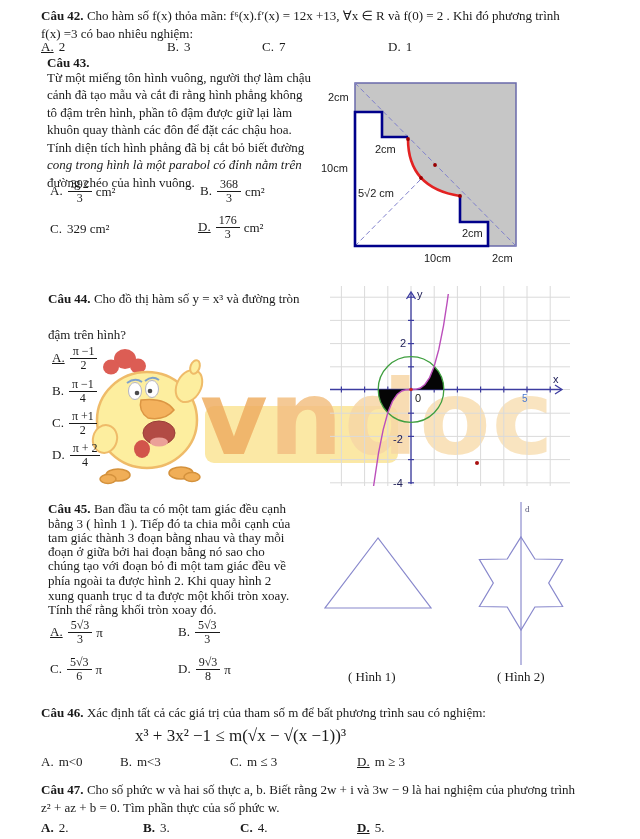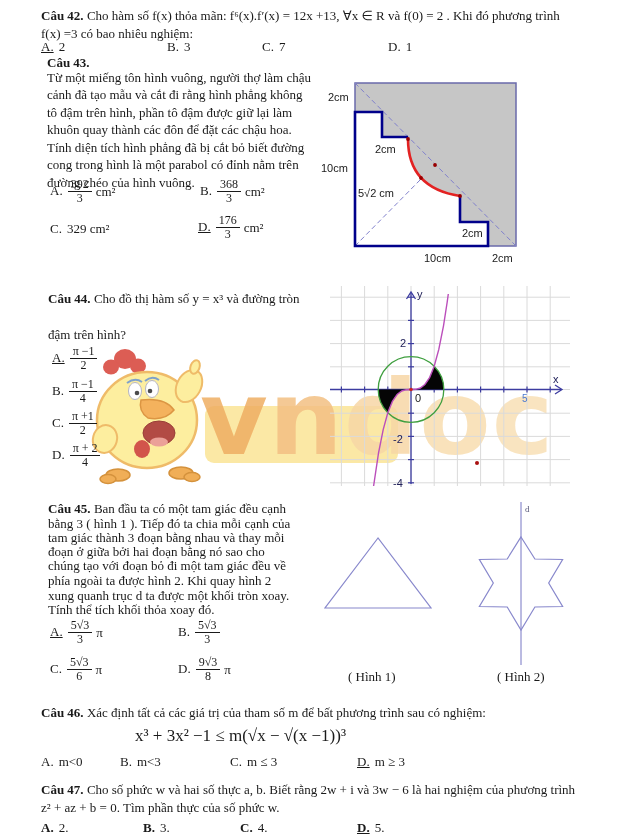--- a/index.html
+++ b/index.html
@@ -71,21 +71,21 @@
   <div class="opt" style="left:167px;top:39px;"><span class="ltr">B.</span><span>3</span></div>
   <div class="opt" style="left:262px;top:39px;"><span class="ltr">C.</span><span>7</span></div>
   <div class="opt" style="left:388px;top:39px;"><span class="ltr">D.</span><span>1</span></div>
 
   <div class="ln bh" style="left:47px;top:55px;">Câu 43.</div>
   <div class="ln" style="left:47px;top:70px;">Từ một miếng tôn hình vuông, người thợ làm chậu</div>
   <div class="ln" style="left:47px;top:87px;">cảnh đã tạo mẫu và cắt đi rằng hình phẳng không</div>
   <div class="ln" style="left:47px;top:105px;">tô đậm trên hình, phần tô đậm được giữ lại làm</div>
   <div class="ln" style="left:47px;top:122px;">khuôn quay thành các đôn để đặt các chậu hoa.</div>
   <div class="ln" style="left:47px;top:140px;">Tính diện tích hình phẳng đã bị cắt bỏ biết đường</div>
-  <div class="ln" style="left:47px;top:157px;">cong trong hình là một parabol có đỉnh nằm trên</div>
+  <div class="ln" style="left:47px;top:157px;font-style:italic;">cong trong hình là một parabol có đỉnh nằm trên</div>
   <div class="ln" style="left:47px;top:175px;">đường chéo của hình vuông.</div>
 
   <div class="opt" style="left:50px;top:178px;"><span class="ltr">A.</span><span class="frac"><span class="num">392</span><span class="den">3</span></span><span class="sfx">cm²</span></div>
   <div class="opt" style="left:200px;top:178px;"><span class="ltr">B.</span><span class="frac"><span class="num">368</span><span class="den">3</span></span><span class="sfx">cm²</span></div>
   <div class="opt" style="left:50px;top:221px;"><span class="ltr">C.</span><span>329  cm²</span></div>
   <div class="opt" style="left:198px;top:214px;"><span class="ltr ul">D.</span><span class="frac"><span class="num">176</span><span class="den">3</span></span><span class="sfx">cm²</span></div>
 
   <svg style="left:320px;top:80px;" width="320" height="195" viewBox="0 0 320 195">
     <rect x="35" y="3" width="161" height="163" fill="#c6c6c6" stroke="#6a6aaa" stroke-width="1.5"></rect>
     <path d="M37,32 L62,32 L62,57 L88,57 L88,59 Q88,108 140,116 L140,142 L168,142 L168,166 L35,166 L35,32 Z" fill="#ffffff" stroke="none"></path>
@@ -183,21 +183,21 @@
     </g>
   </svg>
 
   <div class="ln" style="left:48px;top:501px;"><span class="bh">Câu 45.</span> <span>Ban đầu ta có  một tam giác đều cạnh</span></div>
   <div class="ln" style="left:48px;top:516px;">bằng 3 ( hình 1 ). Tiếp đó ta chia mỗi cạnh của</div>
   <div class="ln" style="left:48px;top:530px;">tam giác thành 3 đoạn bằng nhau và thay mỗi</div>
   <div class="ln" style="left:48px;top:544px;">đoạn ở giữa bởi hai đoạn bằng nó sao cho</div>
   <div class="ln" style="left:48px;top:558px;">chúng tạo với đoạn bỏ đi một tam giác đều về</div>
   <div class="ln" style="left:48px;top:573px;">phía ngoài ta được hình 2. Khi quay hình 2</div>
   <div class="ln" style="left:48px;top:588px;">xung quanh trục d ta được một khối tròn xoay.</div>
-  <div class="ln" style="left:48px;top:602px;">Tính thể tích khối thỏa xoay đó.</div>
+  <div class="ln" style="left:48px;top:602px;">Tính thể rằng khối tròn xoay đó.</div>
 
   <div class="opt" style="left:50px;top:619px;"><span class="ltr ul">A.</span><span class="frac"><span class="num">5√3</span><span class="den">3</span></span><span class="sfx">π</span></div>
   <div class="opt" style="left:178px;top:619px;"><span class="ltr">B.</span><span class="frac"><span class="num">5√3</span><span class="den">3</span></span></div>
   <div class="opt" style="left:50px;top:656px;"><span class="ltr">C.</span><span class="frac"><span class="num">5√3</span><span class="den">6</span></span><span class="sfx">π</span></div>
   <div class="opt" style="left:178px;top:656px;"><span class="ltr">D.</span><span class="frac"><span class="num">9√3</span><span class="den">8</span></span><span class="sfx">π</span></div>
 
   <svg style="left:315px;top:498px;" width="330" height="175" viewBox="0 0 330 175">
     <path d="M63,40 L10,110 L116,110 Z" fill="none" stroke="#8888cc" stroke-width="1.2"></path>
     <line x1="206" y1="4" x2="206" y2="167" stroke="#7777c4" stroke-width="1"></line>
     <path d="M206,39 L219.9,61 L247.6,61.5 L233.7,85 L247.6,108.5 L219.9,109 L206,132 L192.2,109 L164.4,108.5 L178.3,85 L164.4,61.5 L192.2,61 Z" fill="none" stroke="#8888cc" stroke-width="1.2"></path>
@@ -206,20 +206,20 @@
   <div class="figlabel" style="left:348px;top:669px;">( Hình 1)</div>
   <div class="figlabel" style="left:497px;top:669px;">( Hình 2)</div>
 
   <div class="ln" style="left:41px;top:705px;"><span class="bh">Câu 46.</span> <span>Xác định tất cả các giá trị của tham số m để bất phương trình sau có nghiệm:</span></div>
   <div class="formula" style="left:135px;top:726px;">x³ + 3x² −1 ≤ m(√x − √(x −1))³</div>
   <div class="opt" style="left:41px;top:754px;"><span class="ltr">A.</span><span>m&lt;0</span></div>
   <div class="opt" style="left:120px;top:754px;"><span class="ltr">B.</span><span>m&lt;3</span></div>
   <div class="opt" style="left:230px;top:754px;"><span class="ltr">C.</span><span>m ≤ 3</span></div>
   <div class="opt" style="left:357px;top:754px;"><span class="ltr ul">D.</span><span>m ≥ 3</span></div>
 
-  <div class="ln" style="left:41px;top:782px;"><span class="bh">Câu 47.</span> <span>Cho số phức w  và hai số thực a, b.  Biết rằng  2w + i  và  3w − 6  là hai nghiệm của phương trình</span></div>
+  <div class="ln" style="left:41px;top:782px;"><span class="bh">Câu 47.</span> <span>Cho số phức w  và hai số thực a, b.  Biết rằng  2w + i  và  3w − 9  là hai nghiệm của phương trình</span></div>
   <div class="ln" style="left:41px;top:800px;">z² + az + b = 0.  Tìm phần thực của số phức w.</div>
   <div class="opt" style="left:41px;top:820px;"><span class="ltr b">A.</span><span>2.</span></div>
   <div class="opt" style="left:143px;top:820px;"><span class="ltr b">B.</span><span>3.</span></div>
   <div class="opt" style="left:240px;top:820px;"><span class="ltr b">C.</span><span>4.</span></div>
   <div class="opt" style="left:357px;top:820px;"><span class="ltr b ul">D.</span><span>5.</span></div>
 
 </div>
 
 </body></html>

